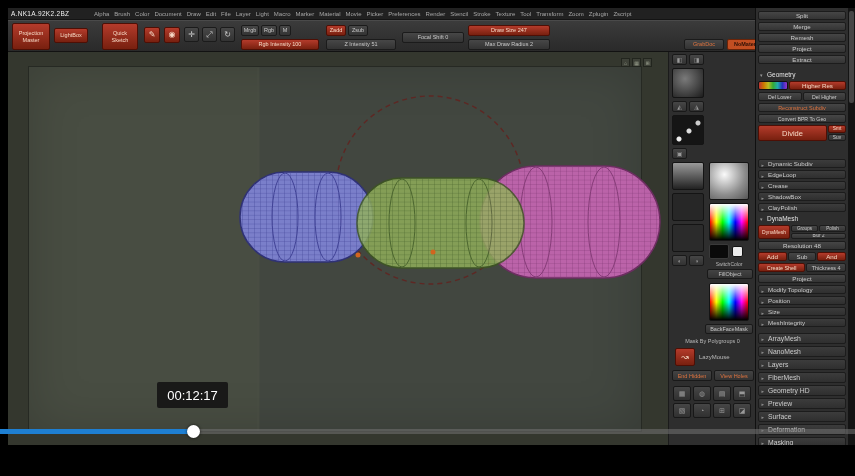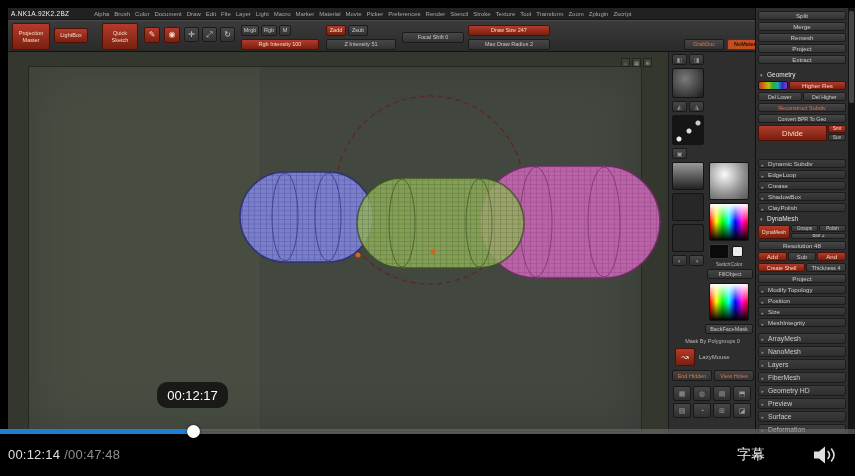--- a/index.html
+++ b/index.html
@@ -60,21 +60,21 @@
   .r-pal{height:11px !important;font-size:6.8px !important}
   .sdiv-gradient{width:30px;height:9px;border:1px solid #111;border-radius:2px;cursor:pointer;
     background:linear-gradient(90deg,#b33,#c70,#bb2,#3a3,#2aa,#23b,#93c)}
   .sp{flex:0 0 2px}
 
   .scrollpane{position:absolute;left:840px;top:0;width:7px;height:437px;background:#141414}
   .scrollthumb{position:absolute;left:1px;top:3px;width:5px;height:92px;background:#464646;border-radius:2px;cursor:pointer}
 
   
   .seek-tooltip{position:absolute;left:157px;top:382px;width:71px;height:26px;background:rgba(22,22,22,.93);
-    border-radius:10px;color:#fff;font-size:13px;display:flex;align-items:center;justify-content:center;z-index:10}
+    border-radius:2px;color:#fff;font-size:13px;display:flex;align-items:center;justify-content:center;z-index:10}
   .progress{position:absolute;left:0;top:429px;width:855px;height:5px;background:rgba(115,115,115,.55);z-index:9;cursor:pointer}
   .played{position:absolute;left:0;top:0;height:5px;background:#1e7fd2}
   .handle{position:absolute;top:425px;width:13px;height:13px;border-radius:50%;background:#fff;
     box-shadow:0 0 3px rgba(0,0,0,.7);z-index:11;cursor:pointer}
   .controls{position:absolute;left:0;top:434px;width:855px;height:42px;background:#000}
   .time{position:absolute;left:8px;top:13px;font-size:13px;color:#dedede;letter-spacing:.2px}
   .time .total{color:#8f8f8f;margin-left:4px}
   .subtitles{position:absolute;left:737px;top:12px;font-size:14px;color:#f0f0f0;cursor:pointer}
   .volume{position:absolute;left:813px;top:11px;width:26px;height:20px;cursor:pointer}
 </style>
@@ -325,26 +325,13 @@
 
   <div class="seek-tooltip">
     <span>00:12:17</span>
   </div>
 
   <div class="progress">
     <div class="played" style="width: 22.6%;"></div>
   </div>
   <div class="handle" style="left: calc(22.6% - 6px);"></div>
 
-  <div class="controls">
-    <div class="time">
-      <span>00:12:14</span><span class="total">/00:47:48</span>
-    </div>
-    <div class="subtitles">字幕</div>
-    <div class="volume">
-      <svg width="26" height="20" viewBox="0 0 26 20">
-        <polygon points="1,6.5 6,6.5 12,1.5 12,18.5 6,13.5 1,13.5" fill="#dedede"></polygon>
-        <path d="M15 6.5 q3 3.5 0 7" stroke="#dedede" fill="none" stroke-width="1.6" stroke-linecap="round"></path>
-        <path d="M18.5 4 q5 6 0 12" stroke="#dedede" fill="none" stroke-width="1.6" stroke-linecap="round"></path>
-      </svg>
-    </div>
-  </div>
 </div>
 
 </body></html>

